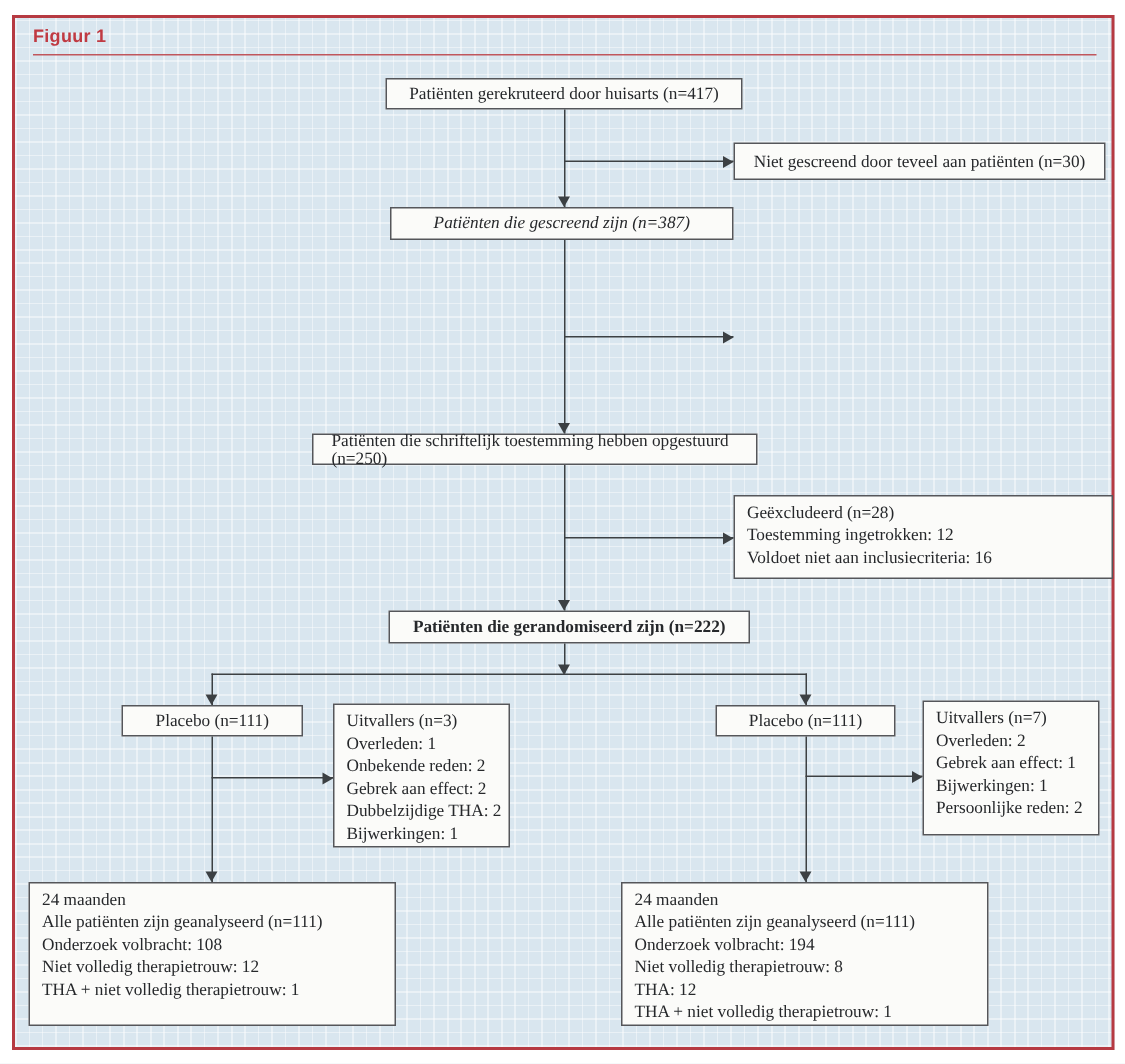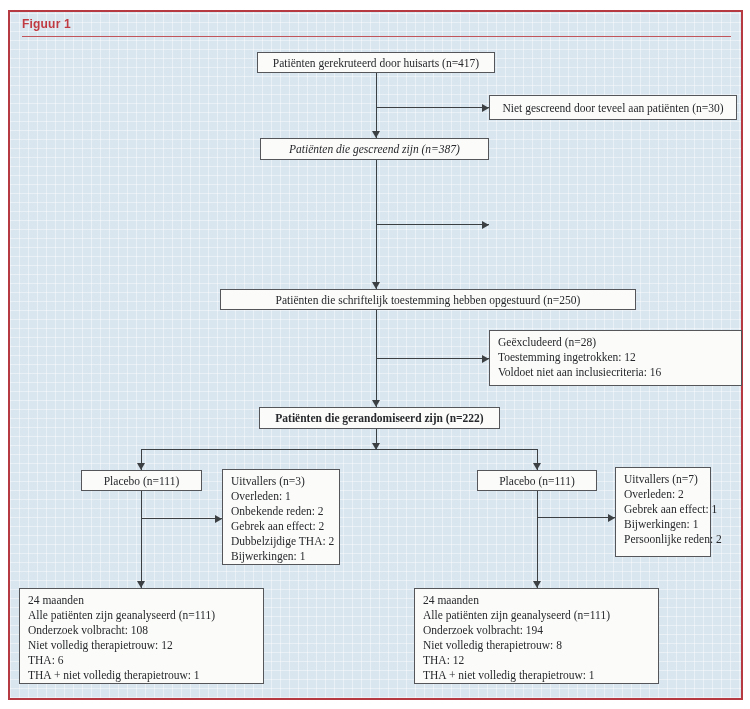--- a/index.html
+++ b/index.html
@@ -53,21 +53,21 @@
     <div class="fig-label">Figuur 1</div>
     <div class="fig-rule"></div>
 
     <div class="box center" style="left:247px; top:40px; width:238px; height:21px;">Patiënten gerekruteerd door huisarts (n=417)</div>
 
     <div class="box center" style="left:479px; top:83px; width:248px; height:25px;">Niet gescreend door teveel aan patiënten (n=30)</div>
 
     <div class="box center" style="left:250px; top:126px; width:229px; height:22px;font-style:italic;">Patiënten die gescreend zijn (n=387)</div>
 
 
-    <div class="box center" style="left:198px; top:277px; width:416px; height:21px;margin-left:12px;">Patiënten die schriftelijk toestemming hebben opgestuurd (n=250)</div>
+    <div class="box center" style="left:198px; top:277px; width:297px; height:21px;">Patiënten die schriftelijk toestemming hebben opgestuurd (n=250)</div>
 
     <div class="box multi" style="left:479px; top:318px; width:253px; height:56px;">
       <div class="bline">Geëxcludeerd (n=28)</div>
       <div class="bline">Toestemming ingetrokken: 12</div>
       <div class="bline">Voldoet niet aan inclusiecriteria: 16</div>
     </div>
 
     <div class="box center" style="left:249px; top:395px; width:241px; height:22px;font-weight:bold;">Patiënten die gerandomiseerd zijn (n=222)</div>
 
     <div class="box center" style="left:71px; top:458px; width:121px; height:21px;">Placebo (n=111)</div>
@@ -76,34 +76,33 @@
       <div class="bline">Uitvallers (n=3)</div>
       <div class="bline">Overleden: 1</div>
       <div class="bline">Onbekende reden: 2</div>
       <div class="bline">Gebrek aan effect: 2</div>
       <div class="bline">Dubbelzijdige THA: 2</div>
       <div class="bline">Bijwerkingen: 1</div>
     </div>
 
     <div class="box center" style="left:467px; top:458px; width:120px; height:21px;">Placebo (n=111)</div>
 
-    <div class="box multi" style="left:605px; top:455px; width:96px; height:90px;">
+    <div class="box multi" style="left:605px; top:455px; width:118px; height:90px;">
       <div class="bline">Uitvallers (n=7)</div>
       <div class="bline">Overleden: 2</div>
       <div class="bline">Gebrek aan effect: 1</div>
       <div class="bline">Bijwerkingen: 1</div>
       <div class="bline">Persoonlijke reden: 2</div>
     </div>
 
     <div class="box multi" style="left:9px; top:576px; width:245px; height:96px;">
       <div class="bline">24 maanden</div>
       <div class="bline">Alle patiënten zijn geanalyseerd (n=111)</div>
       <div class="bline">Onderzoek volbracht: 108</div>
       <div class="bline">Niet volledig therapietrouw: 12</div>
-      <div class="bline">THA: 6</div>
       <div class="bline">THA + niet volledig therapietrouw: 1</div>
     </div>
 
     <div class="box multi" style="left:404px; top:576px; width:245px; height:96px;">
       <div class="bline">24 maanden</div>
       <div class="bline">Alle patiënten zijn geanalyseerd (n=111)</div>
       <div class="bline">Onderzoek volbracht: 194</div>
       <div class="bline">Niet volledig therapietrouw: 8</div>
       <div class="bline">THA: 12</div>
       <div class="bline">THA + niet volledig therapietrouw: 1</div>

